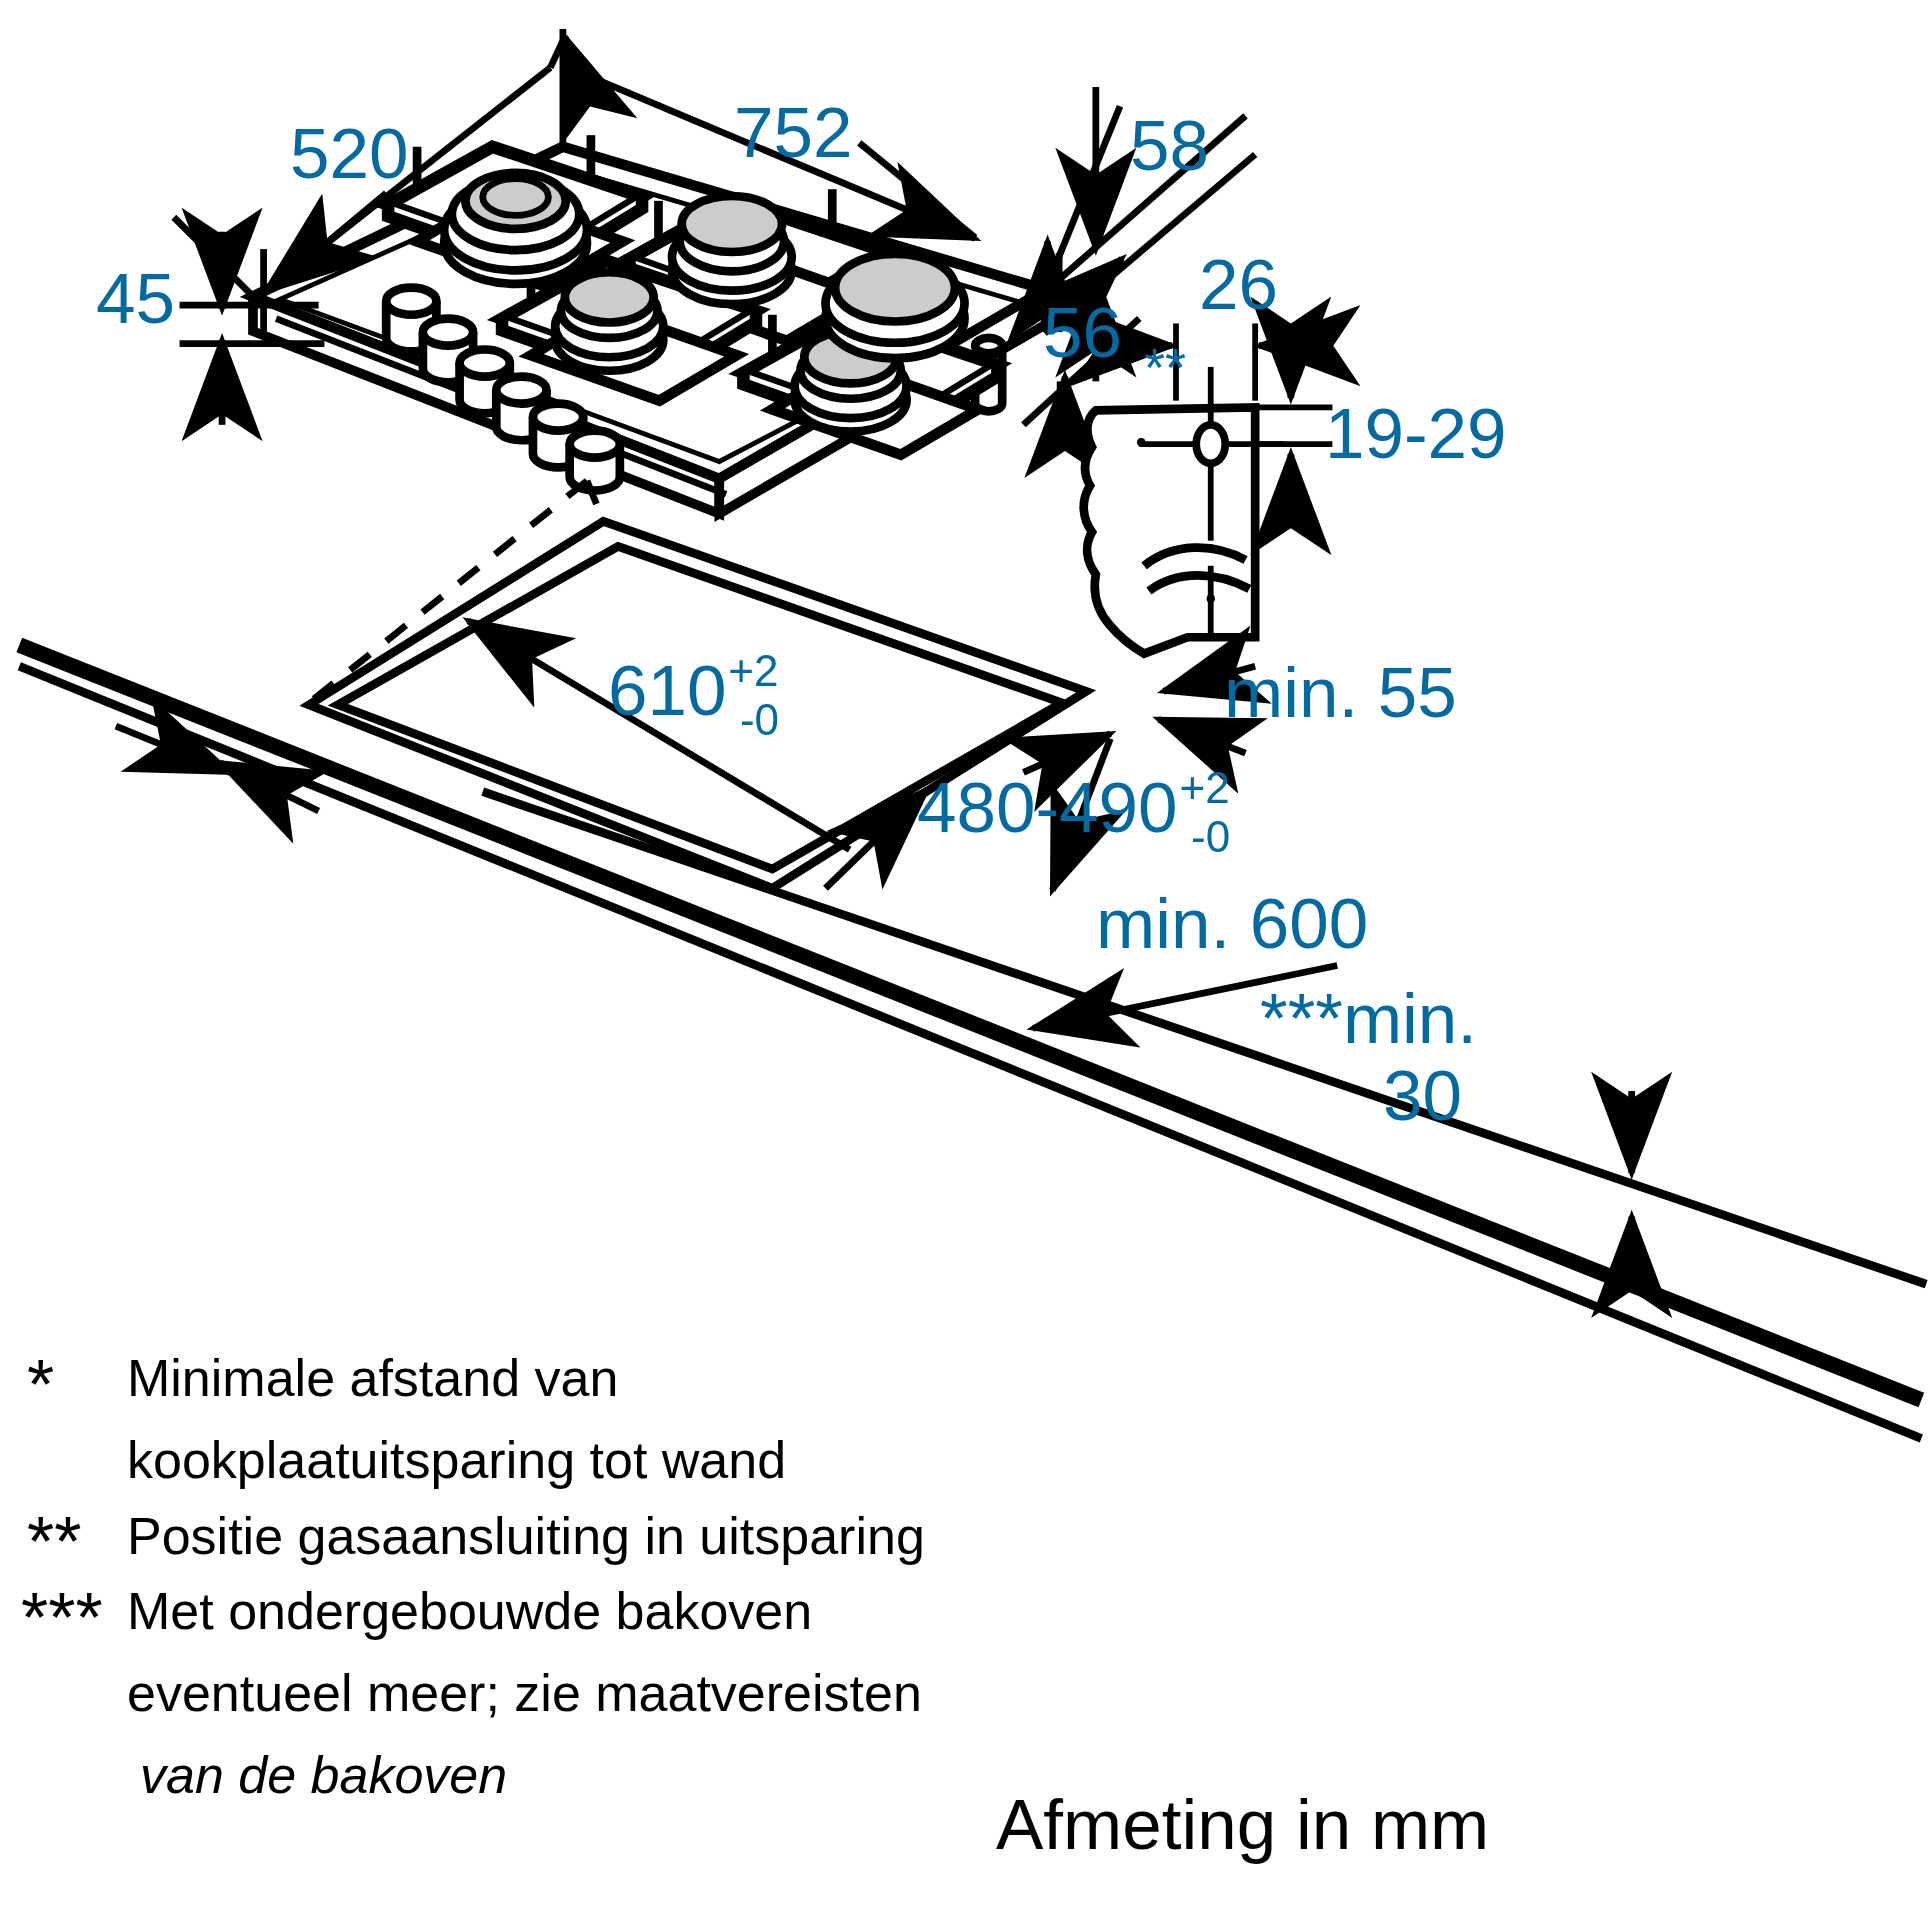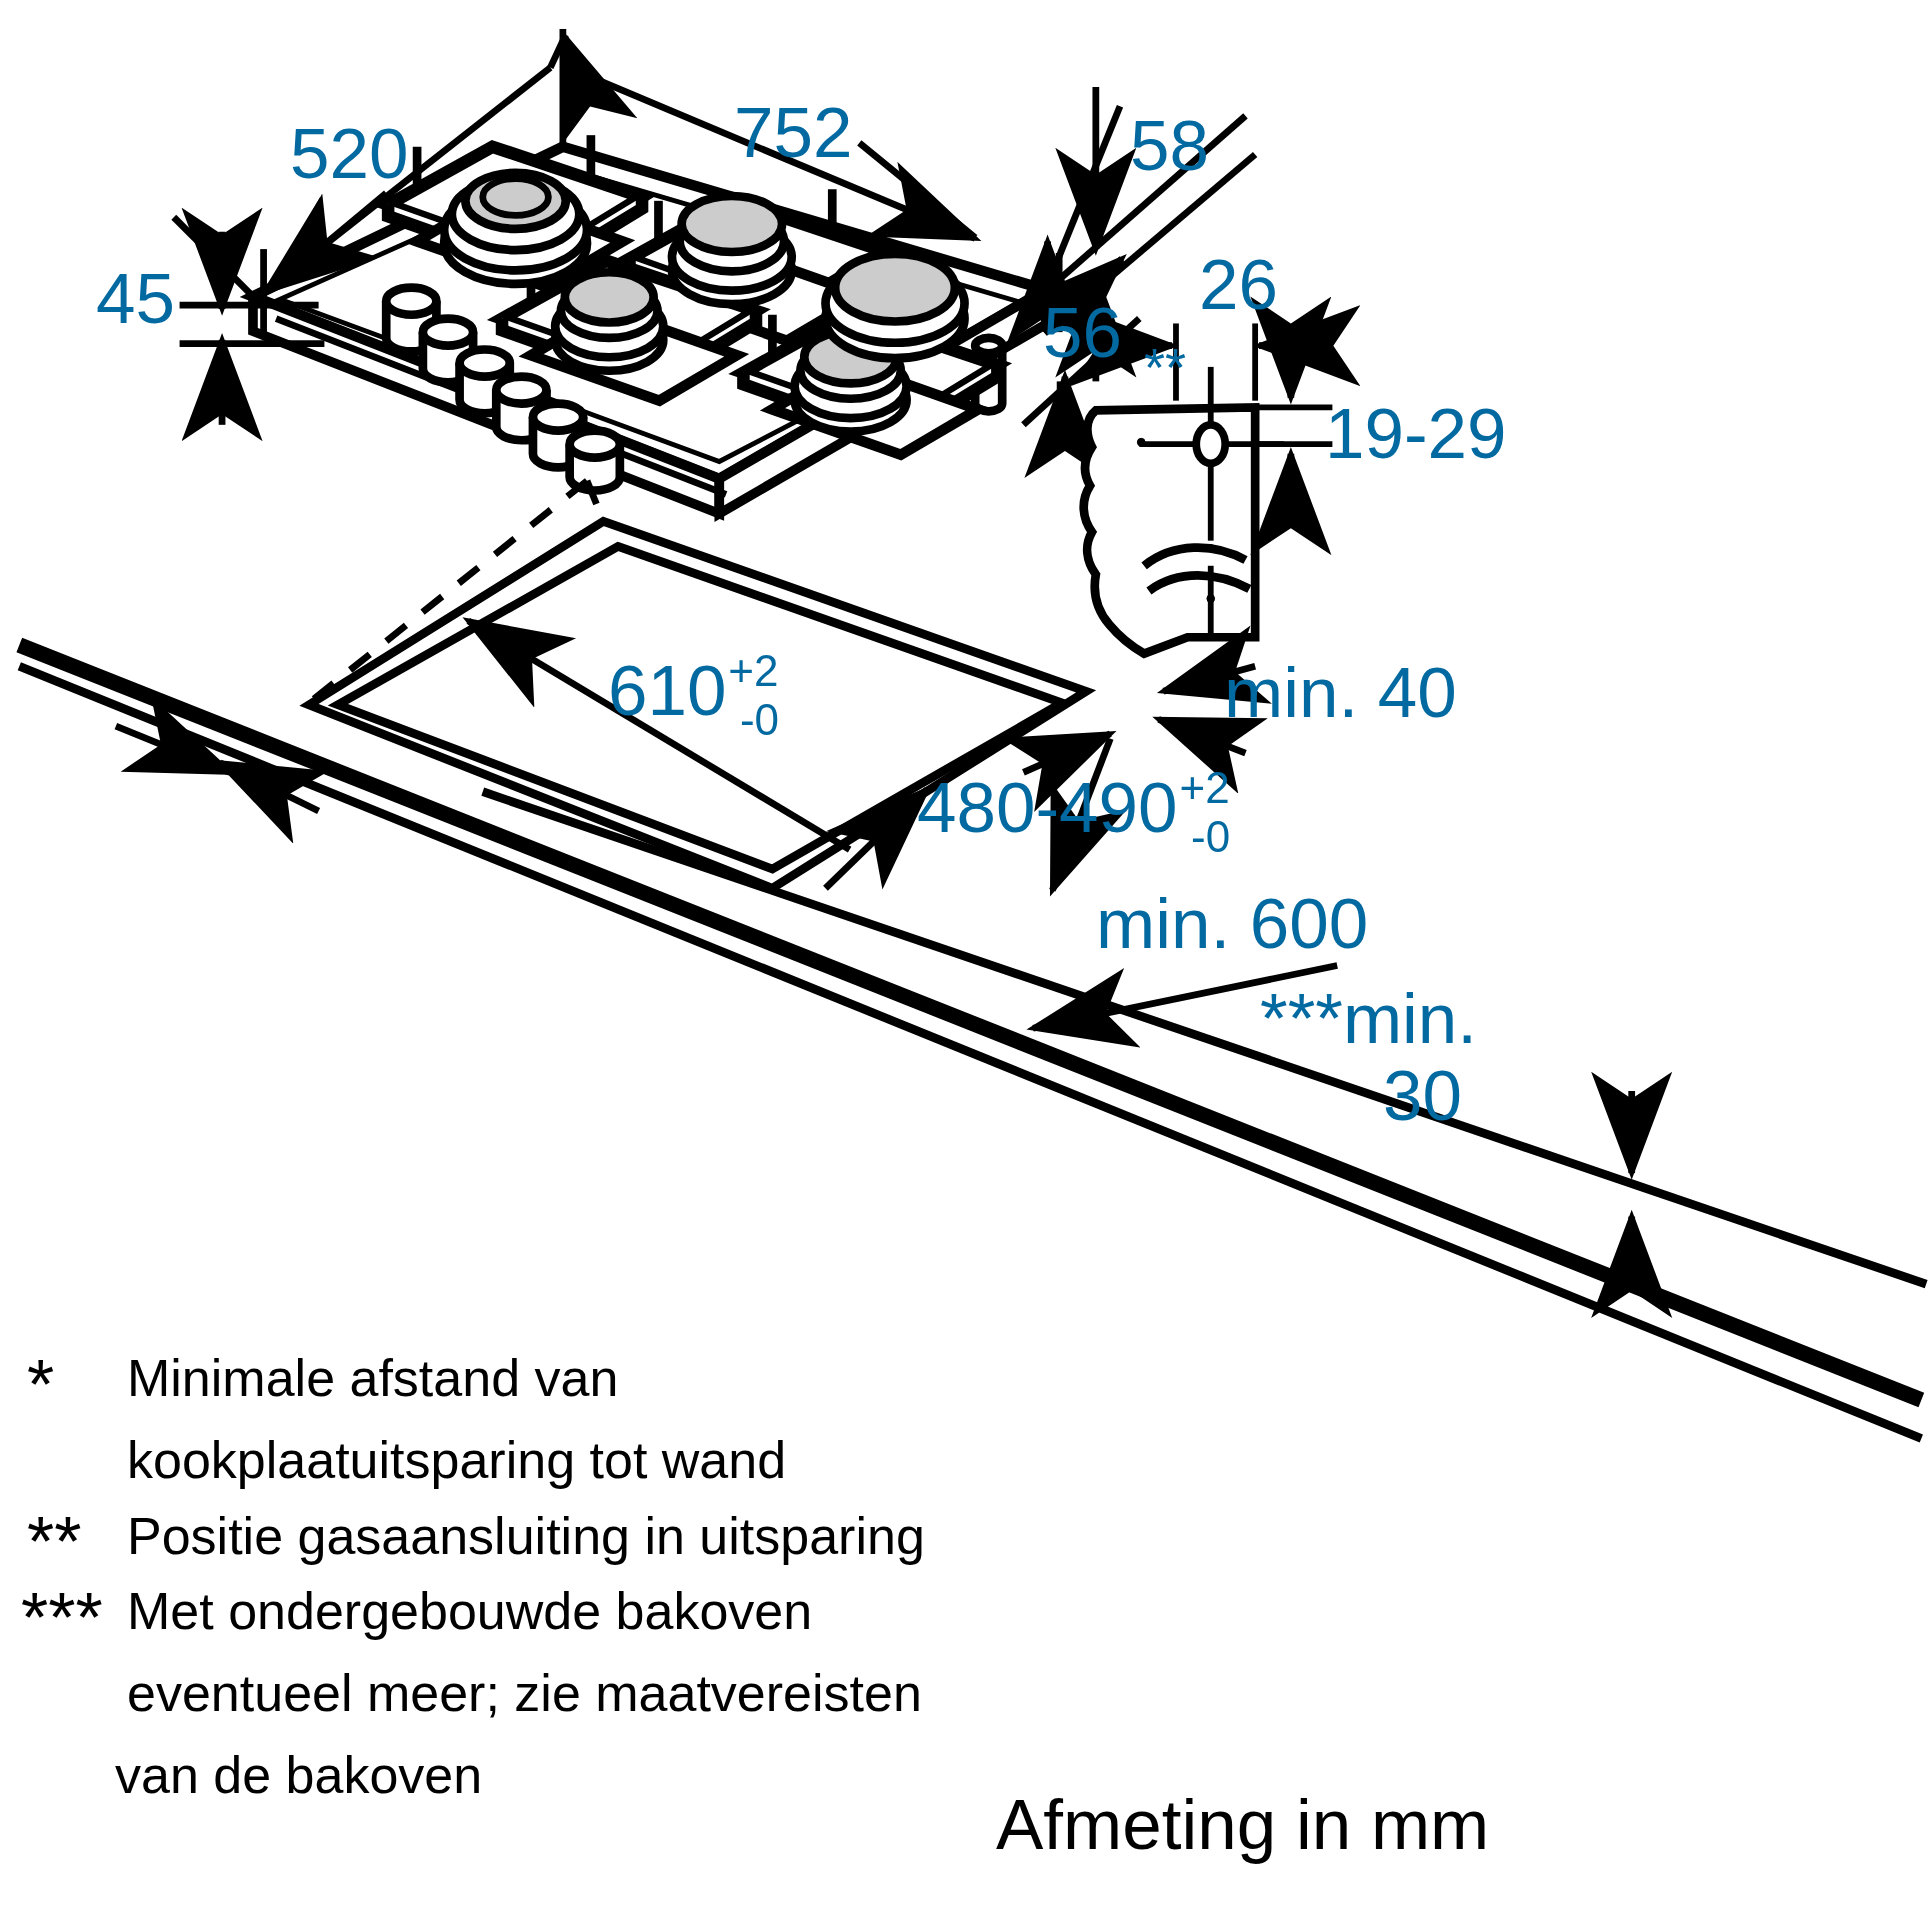--- a/index.html
+++ b/index.html
@@ -257,21 +257,21 @@
   <div class="dimtxt v" style="left:1130px;top:110px;">58</div>
 
   <div class="dimtxt v" style="left:1043px;top:297px;">56</div>
 
   <div class="dimtxt v" style="left:1199px;top:249px;">26</div>
 
   <div class="dimtxt" style="left:1144px;top:340px;font-size:54px;">**</div>
 
   <div class="dimtxt v" style="left:1325px;top:398px;">19-29</div>
 
-  <div class="dimtxt v" style="left:1224px;top:657px;">min. 40</div>
+  <div class="dimtxt v" style="left:1224px;top:657px;">min. 55</div>
 
   <div class="dimtxt v" style="left:608px;top:655px;">
     <span>610</span><span class="tolbox"><span class="tol-p">+2</span><span class="tol-m">-0</span></span>
   </div>
 
   <div class="dimtxt v" style="left:917px;top:772px;">
     <span>480-490</span><span class="tolbox"><span class="tol-p">+2</span><span class="tol-m">-0</span></span>
   </div>
 
   <div class="dimtxt v" style="left:1096px;top:888px;">min. 600</div>
@@ -283,18 +283,18 @@
   <div class="noteStar" style="left:27px;top:1347px;">*</div>
   <div class="note" style="left:127px;top:1340px;">Minimale afstand van</div>
   <div class="note" style="left:127px;top:1422px;">kookplaatuitsparing tot wand</div>
 
   <div class="noteStar" style="left:27px;top:1504px;">**</div>
   <div class="note" style="left:127px;top:1498px;">Positie gasaansluiting in uitsparing</div>
 
   <div class="noteStar" style="left:21px;top:1580px;">***</div>
   <div class="note" style="left:127px;top:1573px;">Met ondergebouwde bakoven</div>
   <div class="note" style="left:127px;top:1655px;">eventueel meer; zie maatvereisten</div>
-  <div class="note" style="left:115px;top:1737px;">van de bakoven</div>
+  <div class="note" style="left:140px;top:1737px;font-style:italic;">van de bakoven</div>
 
   <div class="units" style="left:996px;top:1784px;">Afmeting in mm</div>
 
 </div>
 
 
 </body></html>

